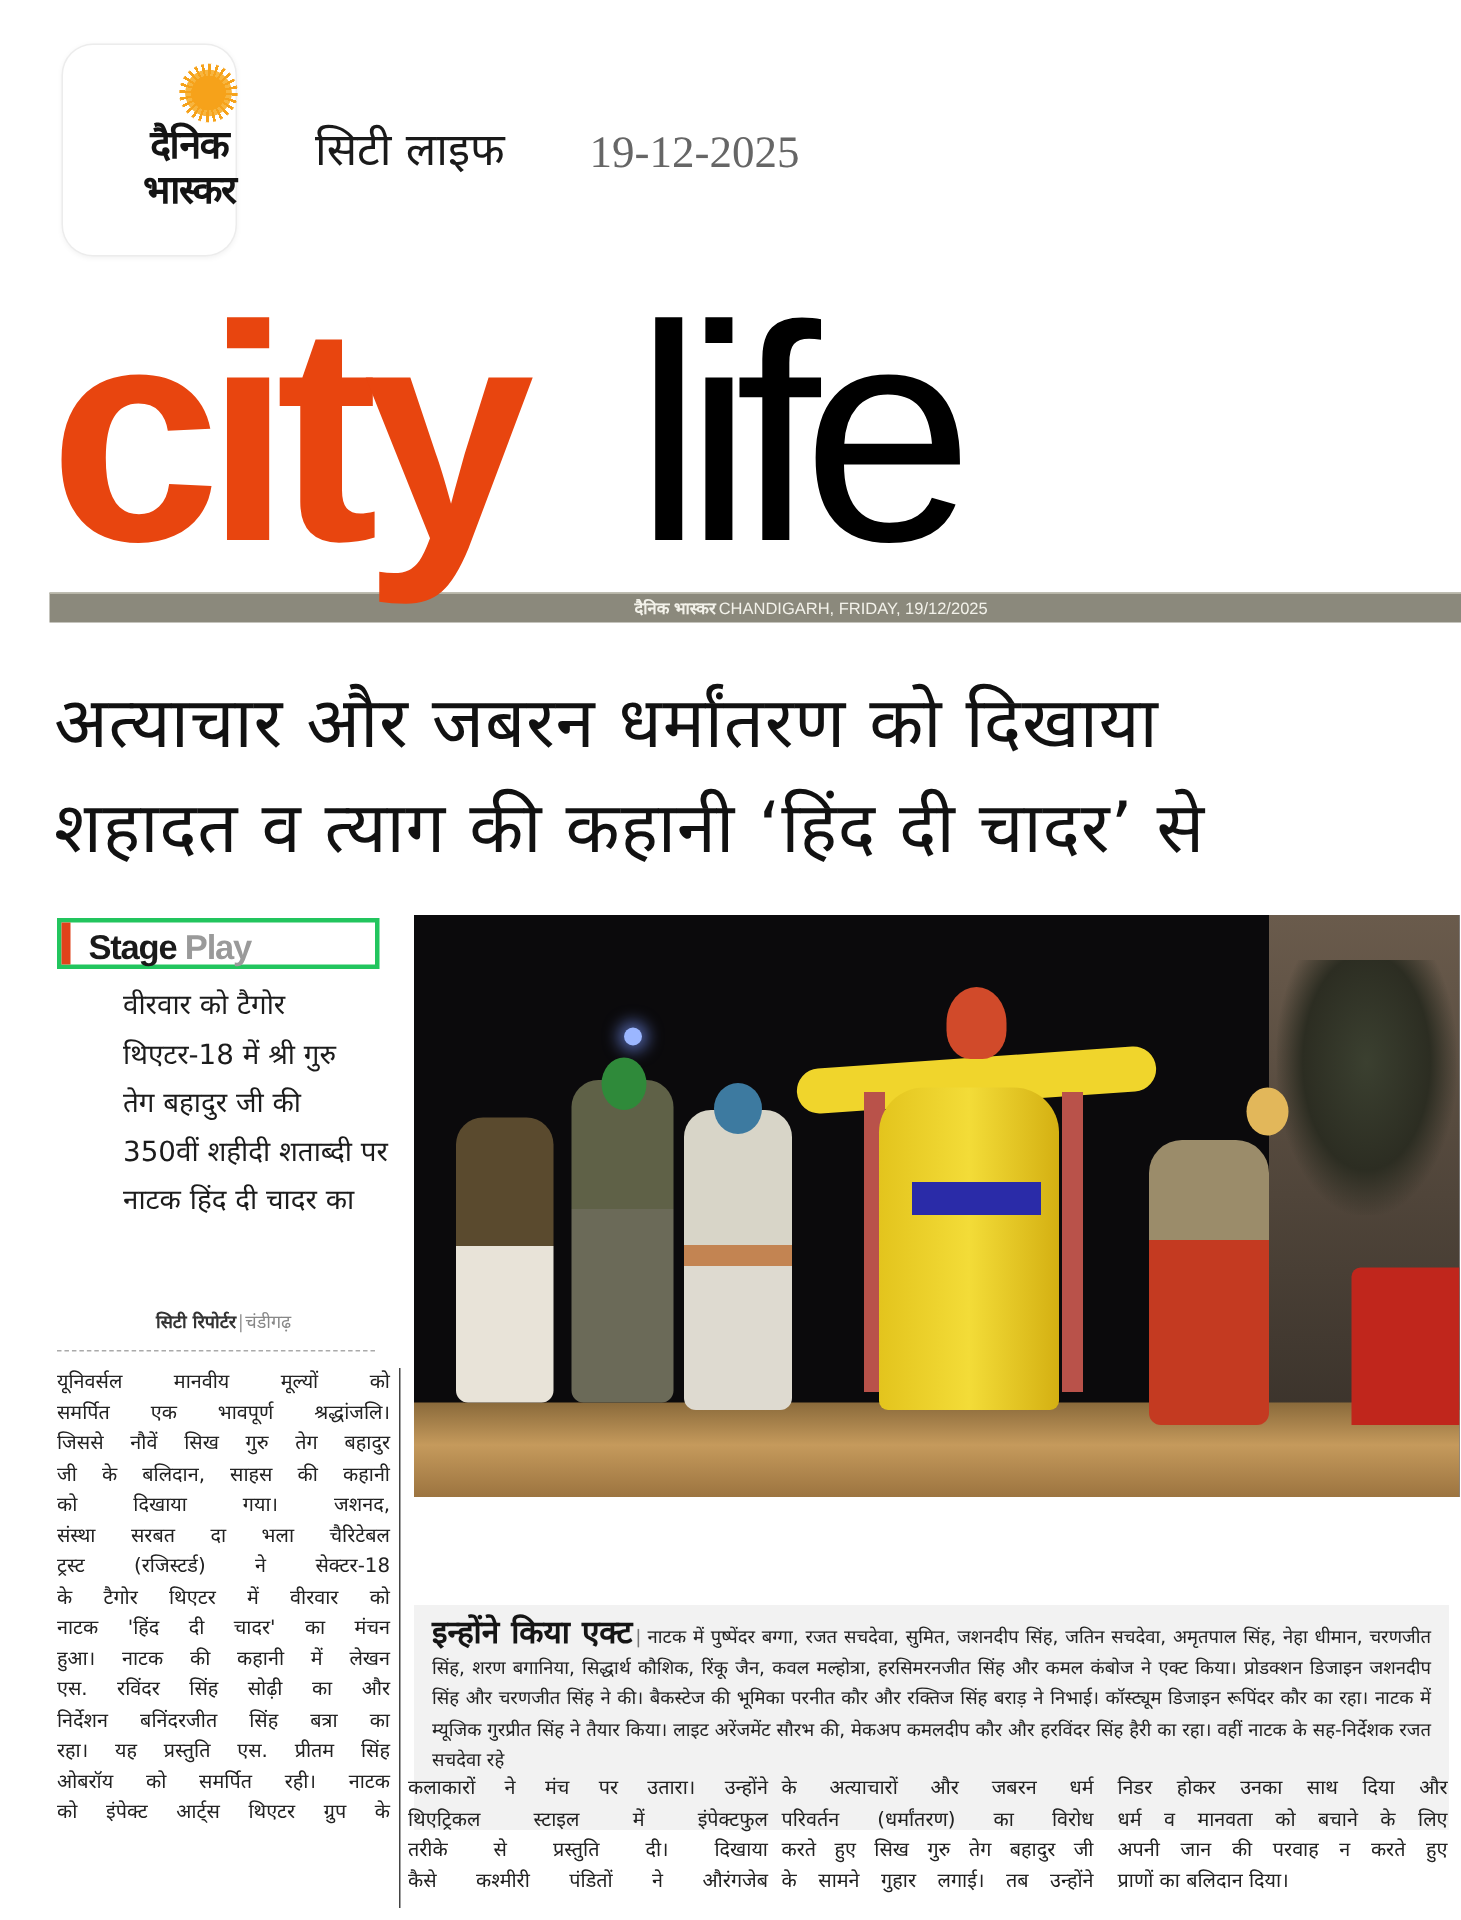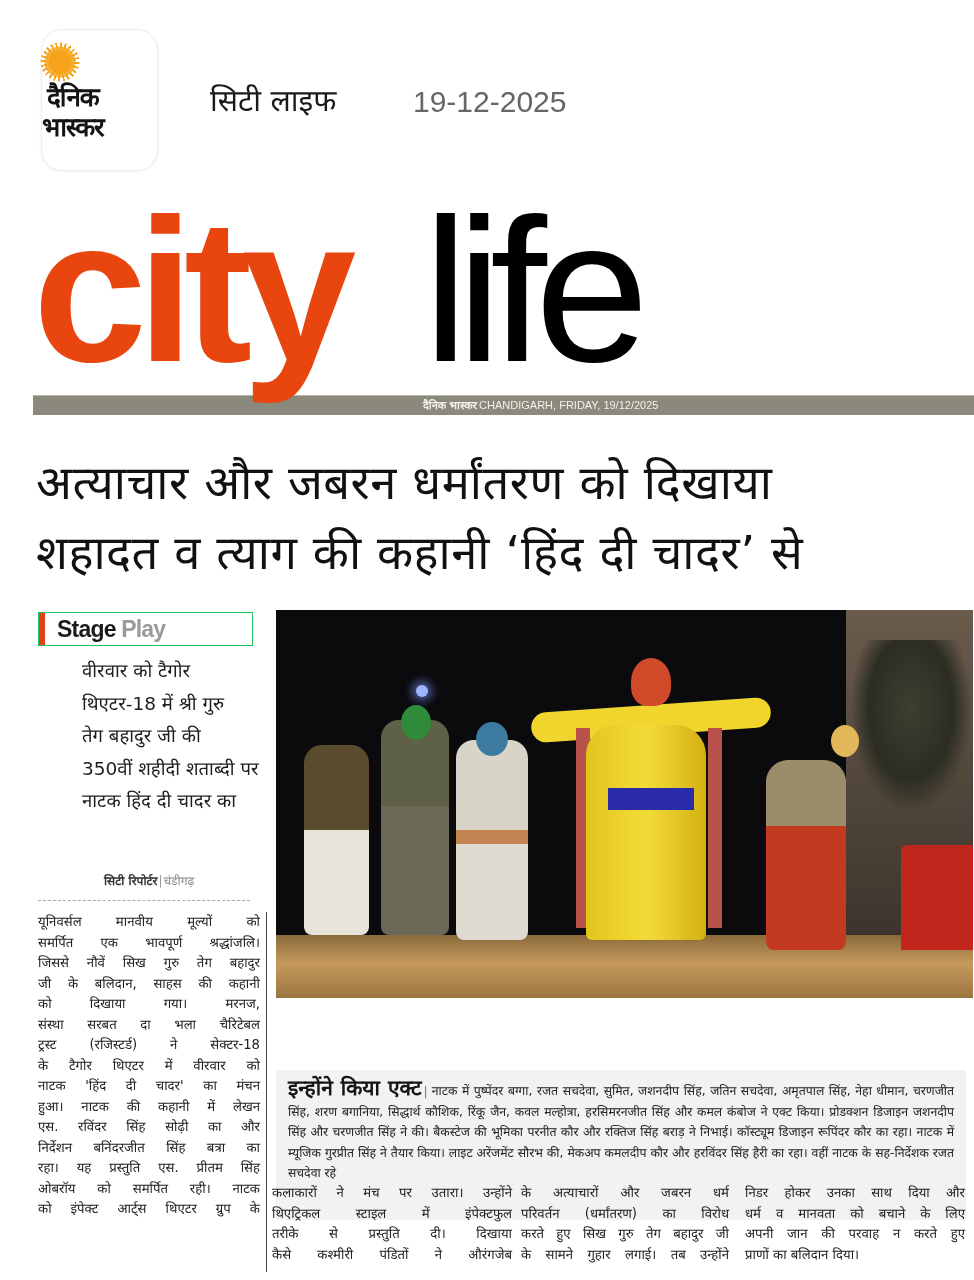--- a/index.html
+++ b/index.html
@@ -4,21 +4,21 @@
 <style>
   * { box-sizing: border-box; margin: 0; padding: 0; }
   html, body { width: 974px; height: 1280px; background: #ffffff; overflow: hidden; }
   body { position: relative; font-family: "DejaVu Sans", sans-serif; color: #111; }
 
   
   .app-icon {
     position: absolute; left: 42px; top: 30px; width: 115px; height: 140px;
     border-radius: 20px; background: #fff;
     box-shadow: 0 0 0 1px #ececec, 0 1px 4px rgba(0,0,0,0.08);
-    display: flex; flex-direction: column; align-items: flex-start; justify-content: flex-start;
+    display: flex; flex-direction: column; align-items: flex-end; justify-content: flex-start;
   }
   .sun {
     margin-top: 14px; width: 36px; height: 36px; border-radius: 50%;
     background: radial-gradient(circle, #f6a21a 0 45%, #f7b53f 46% 60%, rgba(247,181,63,0) 62%);
     position: relative;
   }
   .sun::before {
     content: ""; position: absolute; inset: -2px; border-radius: 50%;
     background: repeating-conic-gradient(#f6a21a 0 6deg, transparent 6deg 15deg);
     -webkit-mask: radial-gradient(circle, transparent 0 10px, #000 11px 19px, transparent 20px);
@@ -26,22 +26,21 @@
   }
   .logo-text {
     margin-top: 2px; font-family: "DejaVu Sans", sans-serif; font-weight: bold;
     font-size: 26px; line-height: 30px; text-align: center; color: #141414; letter-spacing: -1px;
   }
   .header-title {
     position: absolute; left: 210px; top: 82px; font-size: 30px; line-height: 38px; color: #1a1a1a;
   }
   .header-date {
     position: absolute; left: 393px; top: 83px; font-size: 30px; line-height: 38px; color: #666;
-    font-family: Liberation Sans, sans-serif;
-    margin-left: 20px;
+    font-family: Liberation Serif, serif;
   }
 
   
   .masthead { position: absolute; left: 33px; top: 210px; height: 205px; width: 941px; }
   .mast-city {
     position: absolute; left: 0; top: -30px; font-family: "Liberation Sans", sans-serif;
     font-weight: bold; font-size: 205px; letter-spacing: -10px; color: #e8450f; line-height: 220px; text-align: center;
   }
   .mast-life {
     position: absolute; left: 390px; top: -30px; font-family: "Liberation Sans", sans-serif;
@@ -61,21 +60,21 @@
   .headline {
     position: absolute; left: 36px; top: 448px; width: 920px;
     font-family: "DejaVu Sans", sans-serif; font-size: 47px; line-height: 70px; color: #111;
     letter-spacing: 0.5px;
   }
   .headline div { white-space: nowrap; }
 
   
   .stage-tag {
     position: absolute; left: 38px; top: 612px; width: 215px; height: 34px;
-    border: 1px solid #22c55e; background: #fff;
+    border: 3px solid #22c55e; background: #fff;
   }
   .stage-tag .bar { position: absolute; left: 0; top: 0; width: 6px; height: 100%; background: #e0431a; }
   .stage-tag .txt {
     position: absolute; left: 18px; top: 3px; font-family: "Liberation Sans", sans-serif;
     font-size: 23px; font-weight: bold; letter-spacing: -0.8px; color: #1a1a1a;
   }
   .stage-tag .txt span { color: #9a9a9a; }
 
   .intro {
     position: absolute; left: 38px; top: 655px; width: 225px;
@@ -196,21 +195,21 @@
 <div class="byline">
   <span>सिटी रिपोर्टर</span><span class="sep">|</span><span class="loc">चंडीगढ़</span>
 </div>
 <div class="byline-rule"></div>
 
 <div class="body-col">
   <p>यूनिवर्सल मानवीय मूल्यों को</p>
   <p>समर्पित एक भावपूर्ण श्रद्धांजलि।</p>
   <p>जिससे नौवें सिख गुरु तेग बहादुर</p>
   <p>जी के बलिदान, साहस की कहानी</p>
-  <p>को दिखाया गया। मरनज,</p>
+  <p>को दिखाया गया। जशनद,</p>
   <p>संस्था सरबत दा भला चैरिटेबल</p>
   <p>ट्रस्ट (रजिस्टर्ड) ने सेक्टर-18</p>
   <p>के टैगोर थिएटर में वीरवार को</p>
   <p>नाटक 'हिंद दी चादर' का मंचन</p>
   <p>हुआ। नाटक की कहानी में लेखन</p>
   <p>एस. रविंदर सिंह सोढ़ी का और</p>
   <p>निर्देशन बनिंदरजीत सिंह बत्रा का</p>
   <p>रहा। यह प्रस्तुति एस. प्रीतम सिंह</p>
   <p>ओबरॉय को समर्पित रही। नाटक</p>
   <p>को इंपेक्ट आर्ट्स थिएटर ग्रुप के</p>

